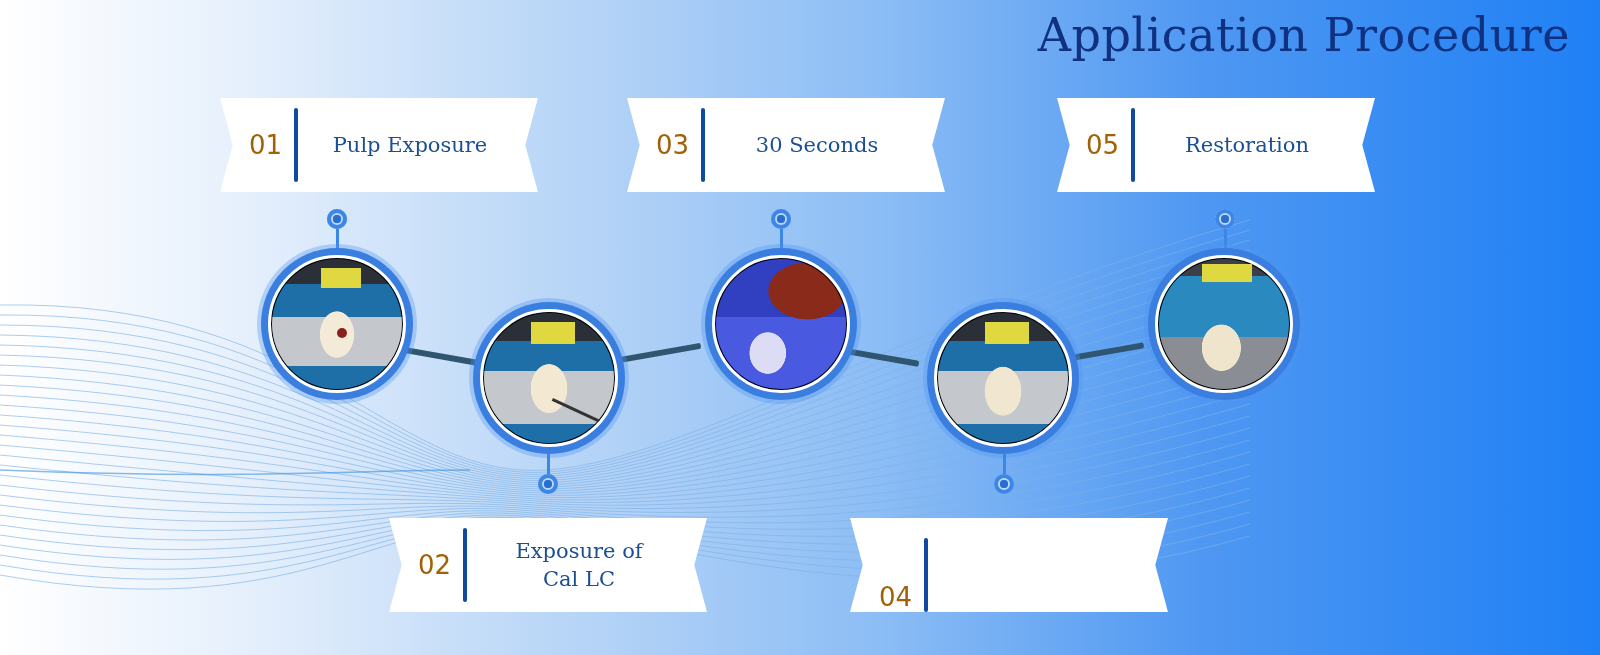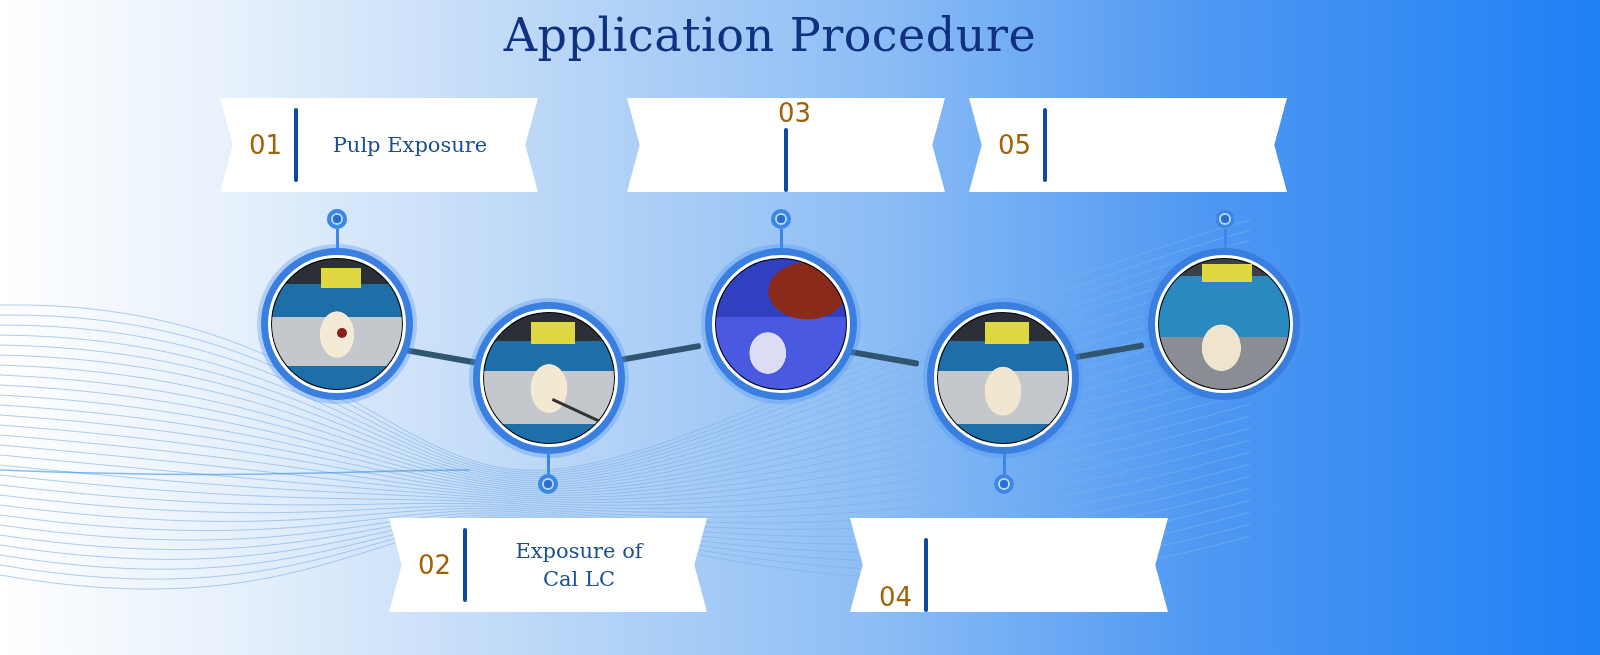--- a/index.html
+++ b/index.html
@@ -3,21 +3,21 @@
 <meta charset="utf-8">
 <style>
   html, body { margin:0; padding:0; }
   body {
     width:1600px; height:655px; overflow:hidden; position:relative;
     background: linear-gradient(90deg, #ffffff 0%, #e6f0fc 15%, #b9d6f7 35%, #8cbdf5 55%, #4f98f2 75%, #1f80f5 100%);
     font-family: "Liberation Serif", serif;
   }
   .waves { position:absolute; left:0; top:0; width:1600px; height:655px; }
   .title {
-    position:absolute; left:0; right:0; top:8px; text-align:center;
+    position:absolute; left:0; right:0; top:8px; text-align:right;
     font-family:"DejaVu Serif", serif; font-size:46px; color:#10317f;
     letter-spacing:0.5px; padding-left:-80px;
   }
   .title span { position:relative; left:-30px; }
   .banner {
     position:absolute; width:318px; height:94px;
     background:#ffffff;
     clip-path: polygon(0 0, 100% 0, 96% 50%, 100% 100%, 0 100%, 4% 50%);
     display:flex; align-items:center;
     box-shadow:0 2px 4px rgba(0,0,0,0.15);
@@ -116,24 +116,25 @@
 <div class="pin" style="left:538px; top:474px;"></div>
 <div class="banner" style="left:389px; top:518px;justify-content:flex-end;">
   <div class="num">02</div>
   <div class="bar"></div>
   <div class="label">
       <div>Exposure of</div>
       <div>Cal LC</div>
     </div>
 </div>
 
-<div class="banner" style="left:627px; top:98px;flex-direction:column;">
+<div class="banner" style="left:627px; top:98px;">
   <div class="num">03</div>
   <div class="bar"></div>
   <div class="label">
+      <div>30 Seconds</div>
     </div>
 </div>
 <div class="pin" style="left:771px; top:209px;"></div>
 <div class="stem" style="left:780px; top:229px; height:20px;"></div>
 <div class="circle" style="left:705px; top:248px;">
   <div class="inner" style="background:radial-gradient(ellipse 30px 34px at 40% 72%, #dcdcf5 60%, transparent 62%), radial-gradient(ellipse 55px 40px at 70% 25%, #8a2a1a 70%, transparent 72%), linear-gradient(180deg, #3040c0 0 45%, #4a5ae0 45% 100%);">
   </div>
 </div>
 
 <div class="circle" style="left:927px; top:302px;">
@@ -143,24 +144,25 @@
 </div>
 <div class="stem" style="left:1003px; top:454px; height:20px;"></div>
 <div class="pin" style="left:994px; top:474px;"></div>
 <div class="banner" style="left:850px; top:518px;align-items:flex-end;">
   <div class="num">04</div>
   <div class="bar"></div>
   <div class="label">
     </div>
 </div>
 
-<div class="banner" style="left:969px; top:98px;">
+<div class="banner" style="left:1057px; top:98px;">
   <div class="num">05</div>
   <div class="bar"></div>
   <div class="label">
+      <div>Restoration</div>
     </div>
 </div>
 <div class="pin" style="left:1215px; top:209px;"></div>
 <div class="stem" style="left:1224px; top:229px; height:20px;"></div>
 <div class="circle" style="left:1148px; top:248px;">
   <div class="inner" style="background:radial-gradient(ellipse 32px 38px at 48% 68%, #efe4cc 60%, transparent 62%), linear-gradient(180deg, #3a3f48 0 14%, #2a8ac0 14% 60%, #8a8e94 60% 100%);">
     <div style="position:absolute;left:44px;top:6px;width:50px;height:18px;background:#e0d840;"></div>
   </div>
 </div>
 

